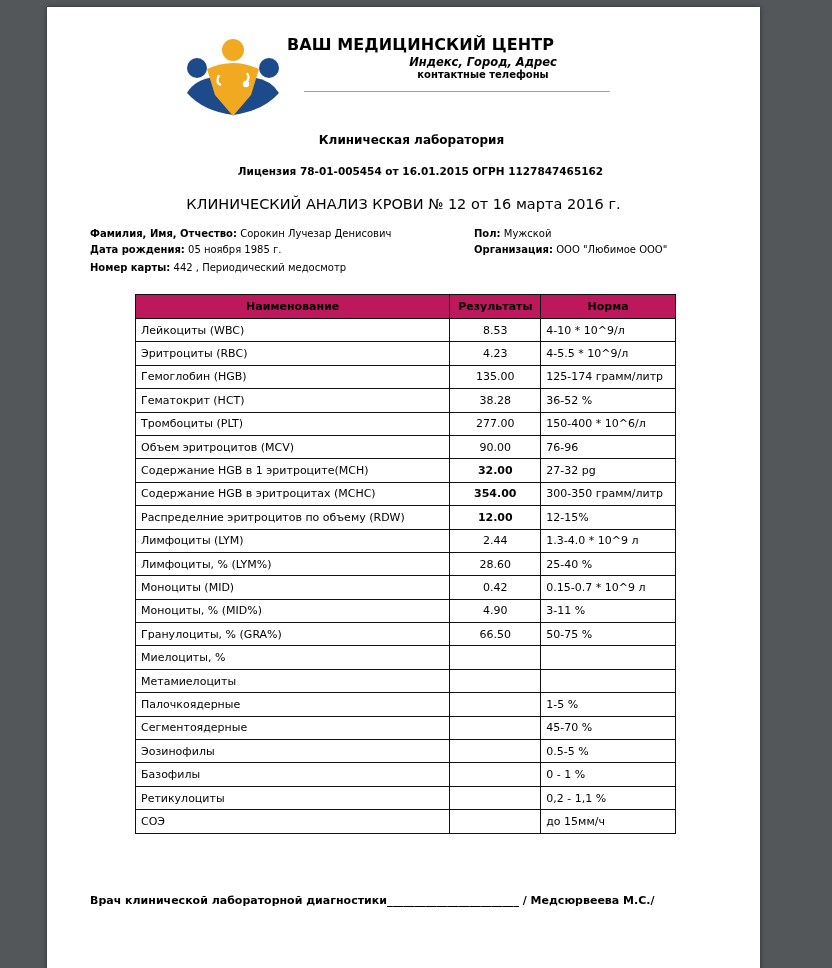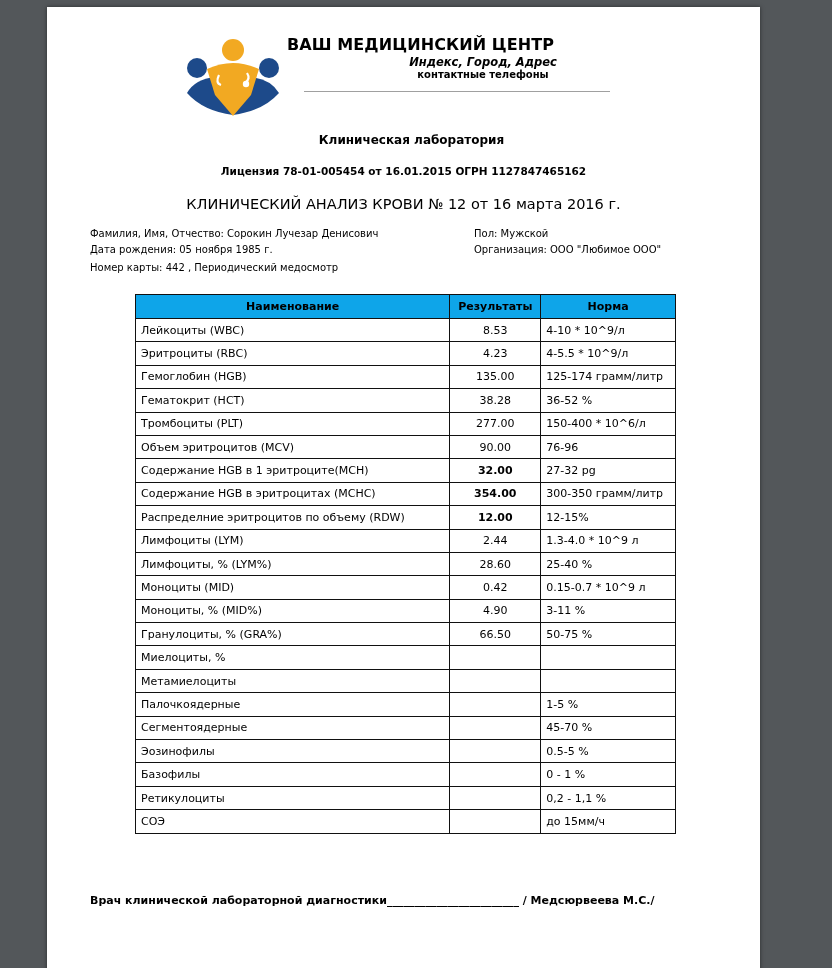--- a/index.html
+++ b/index.html
@@ -31,42 +31,42 @@
   }
   .header-rule {
     position: absolute; left: 257px; top: 84px; width: 306px; height: 0;
     border-top: 1px solid #a0a0a0;
   }
   .lab-title {
     position: absolute; left: 0; top: 126px; width: 713px;
     text-align: center; font-weight: bold; font-size: 12px; padding-left: 8px;
   }
   .license {
-    position: absolute; left: 0; top: 158px; width: 713px;
+    position: absolute; left: 17px; top: 158px; width: 713px;
     text-align: center; font-weight: bold; font-size: 10.5px;
   }
   .doc-title {
     position: absolute; left: 0; top: 189px; width: 713px;
     text-align: center; font-weight: normal; font-size: 14.5px;
   }
   .info { position: absolute; font-size: 10px; white-space: nowrap; }
-  .info b { font-weight: normal; }
+  .info b { font-weight: bold; }
   table.results {
     position: absolute; left: 88px; top: 287px;
     width: 541px;
     border-collapse: collapse;
     font-size: 11px;
   }
   table.results th, table.results td {
     border: 1px solid #111;
     height: 23.4px; padding: 0 5px;
     box-sizing: border-box;
   }
   table.results th {
-    background: #0ea5e9; font-weight: bold; text-align: center; height: 24px;
+    background: #be185d; font-weight: bold; text-align: center; height: 24px;
     font-size: 11px;
   }
   table.results td.name { width: 315px; text-align: left; }
   table.results td.value { width: 91px; text-align: center; }
   table.results td.value.bold { font-weight: bold; margin-top: 16px; }
   table.results td.norm { width: 135px; text-align: left; }
   .signature {
     position: absolute; left: 43px; top: 887px; width: 640px;
     font-weight: bold; font-size: 11px; white-space: nowrap;
   }

